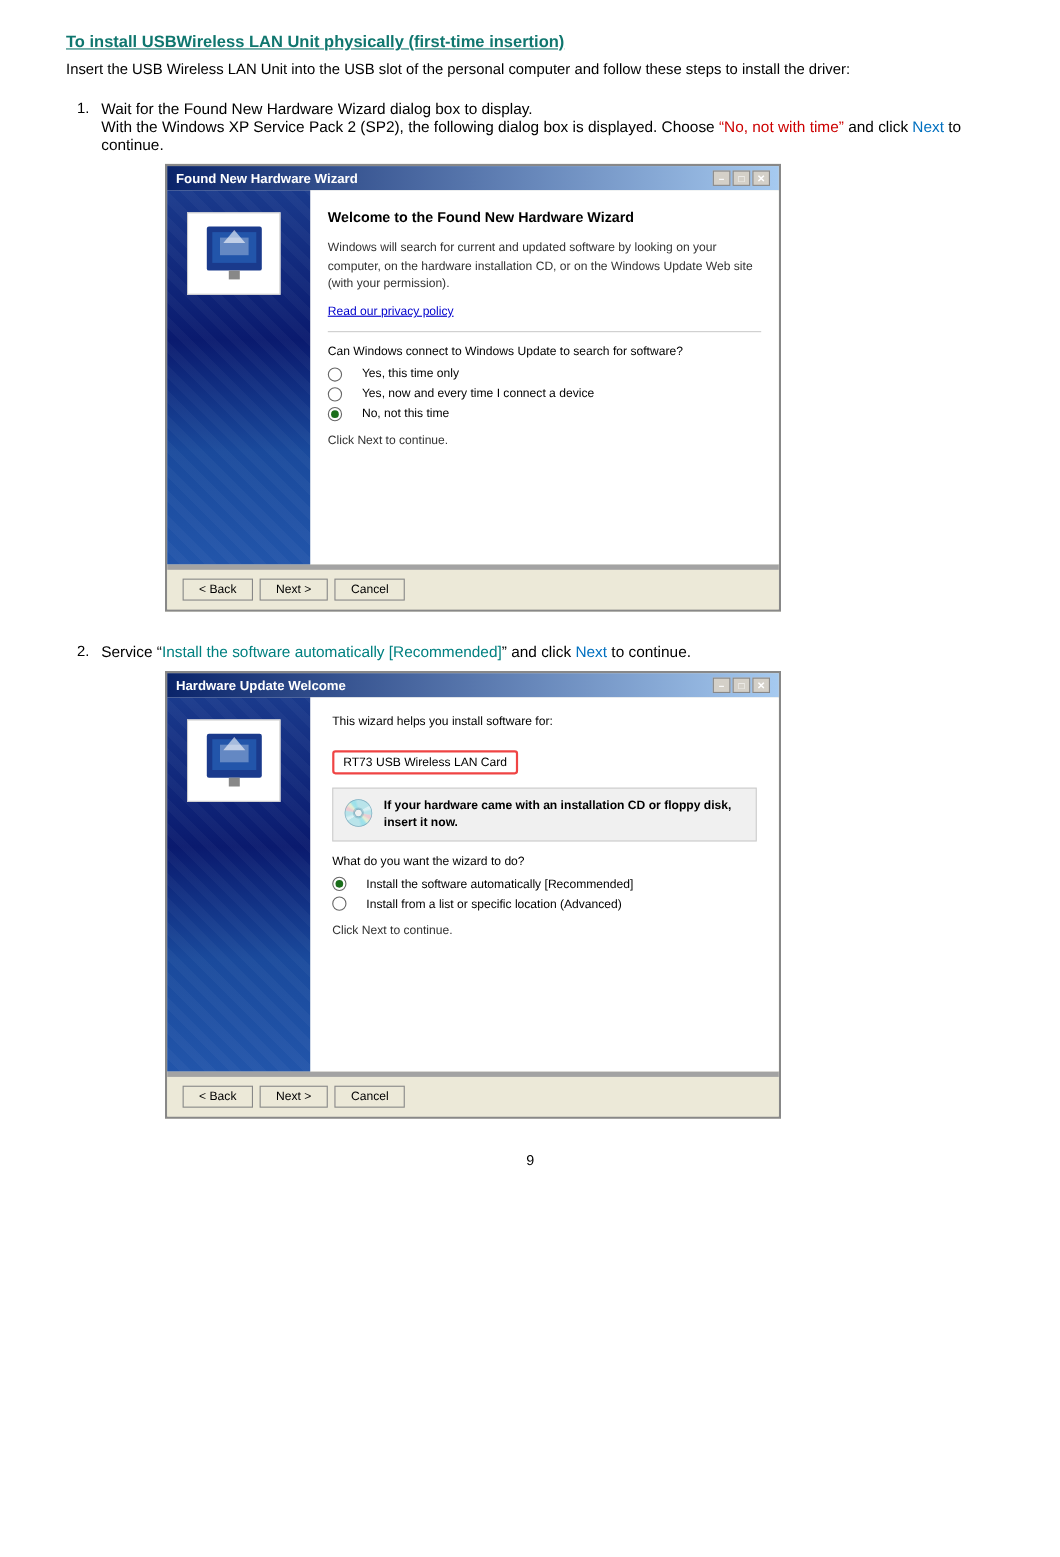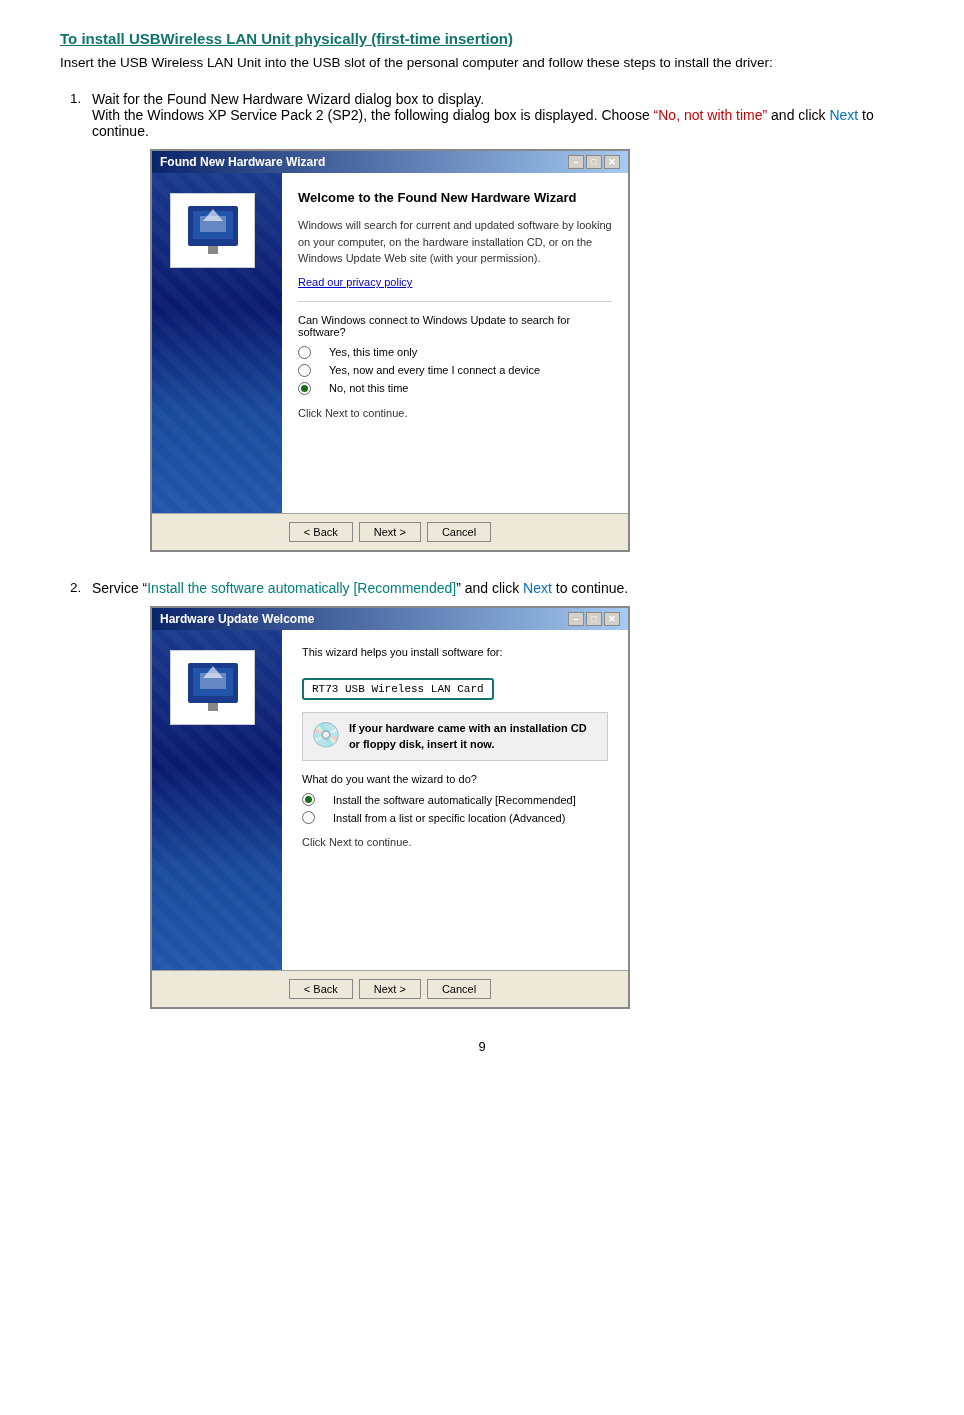--- a/index.html
+++ b/index.html
@@ -29,21 +29,21 @@
     }
     .red-text { color: #CC0000; }
     .blue-text { color: #0070C0; }
     .highlight-teal { color: #008080; }
 
     
     .wizard-container {
       margin-left: 90px;
       margin-top: 10px;
       margin-bottom: 20px;
-      width: 480px;
+      width: 560px;
       border: 2px solid #888;
       background: #ECE9D8;
       font-family: 'Tahoma', sans-serif;
       font-size: 12px;
     }
     .wizard-titlebar {
       background: linear-gradient(to right, #0A246A, #A6CAF0);
       color: #fff;
       font-size: 12px;
       font-weight: bold;
@@ -163,24 +163,24 @@
       border-radius: 50%;
       background: #1a6e1a;
     }
     .wizard-note {
       font-size: 11px;
       color: #333;
       margin-top: 12px;
     }
     .wizard-footer {
       background: #ECE9D8;
-      border-top: 1px solid #a3a3a3;
+      border-top: 5px solid #a3a3a3;
       padding: 8px 14px;
       display: flex;
-      justify-content: center;
+      justify-content: flex-start;
       gap: 6px;
     }
     .wizard-btn {
       padding: 3px 14px;
       font-size: 11px;
       background: #ECE9D8;
       border: 1px solid #888;
       cursor: pointer;
       font-family: 'Tahoma', sans-serif;
     }
@@ -190,27 +190,26 @@
       flex: 1;
       padding: 16px 20px;
       background: #fff;
     }
     .hw-title {
       font-size: 11px;
       margin-bottom: 20px;
       color: #000;
     }
     .device-name-box {
-      border: 2px solid #0f766e;
+      border: 2px solid #ef4444;
       border-radius: 3px;
       padding: 3px 8px;
       font-size: 11px;
       margin-bottom: 12px;
       display: inline-block;
-      font-family: Liberation Mono, monospace;
     }
     .cd-section {
       display: flex;
       gap: 8px;
       align-items: flex-start;
       margin-bottom: 12px;
       background: #f0f0f0;
       padding: 8px;
       border: 1px solid #ccc;
     }

